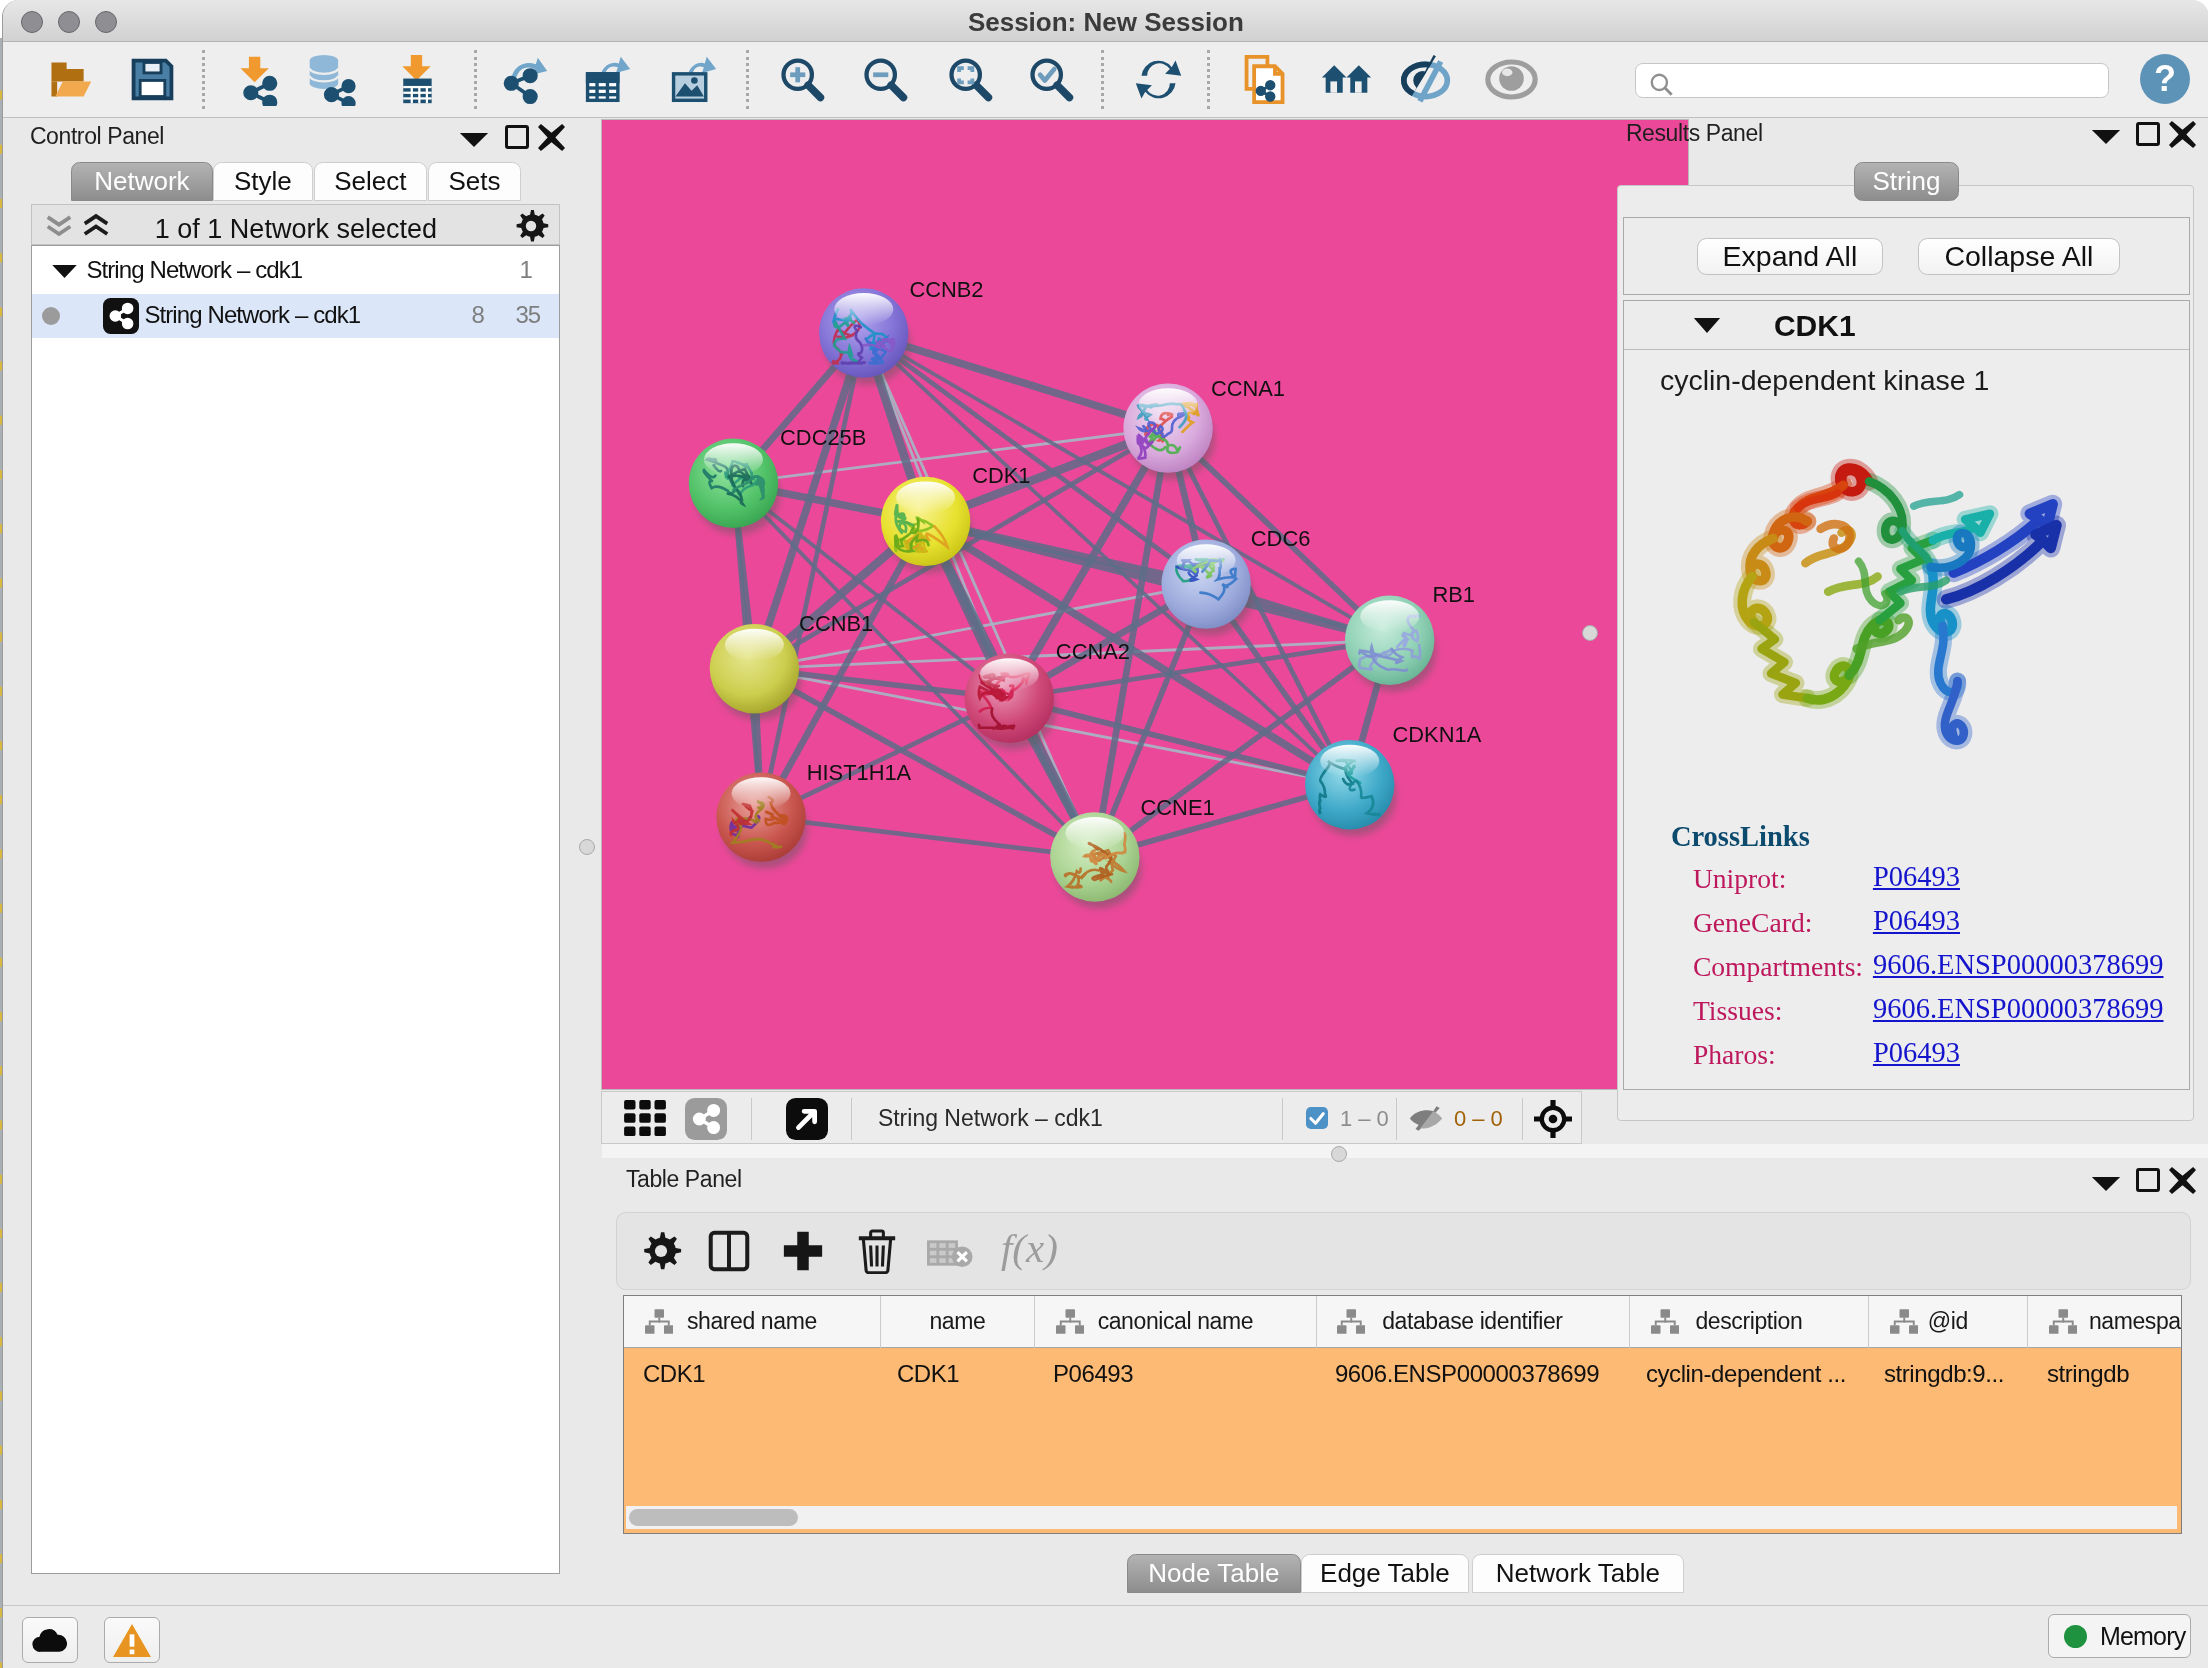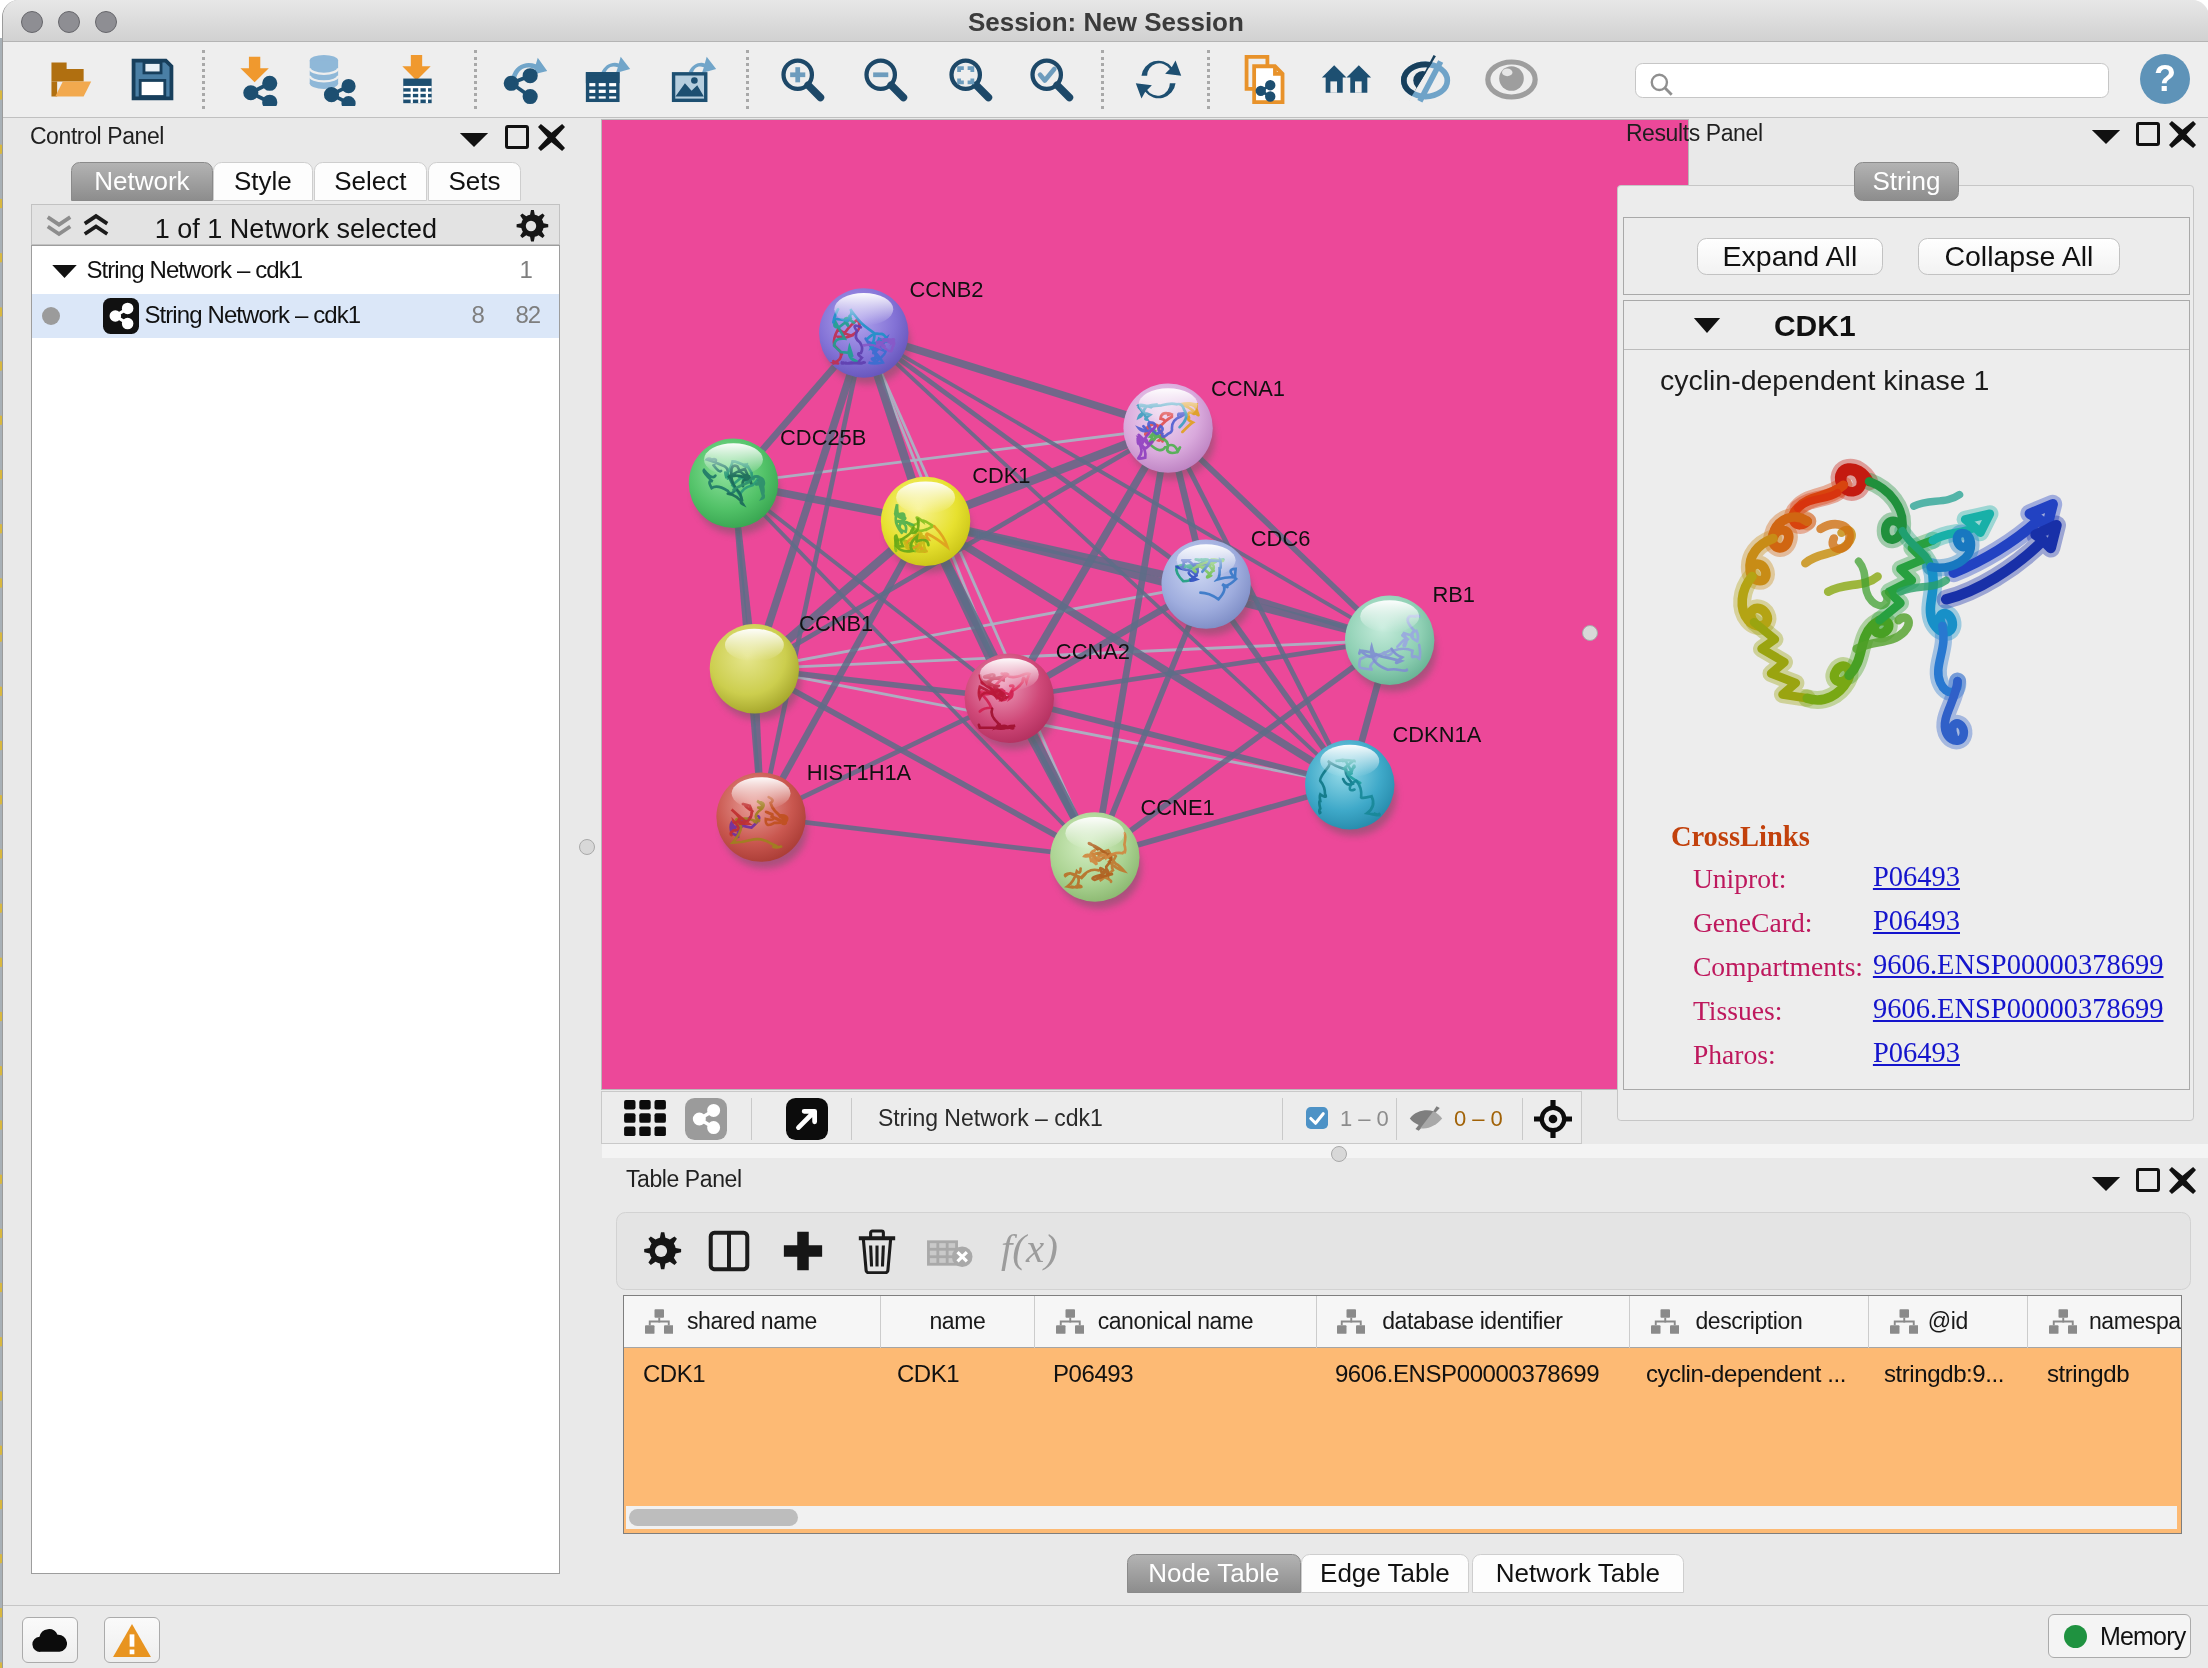--- a/index.html
+++ b/index.html
@@ -293,21 +293,21 @@
         <g stroke="#fff" stroke-width="3.4" fill="#fff">
           <line x1="13" y1="19" x2="26" y2="11"></line>
               <line x1="13" y1="19" x2="26" y2="27"></line>
           <circle cx="13" cy="19" r="4.4"></circle>
               <circle cx="26" cy="11" r="4.4"></circle>
               <circle cx="26" cy="27" r="4.4"></circle>
         </g>
       </svg>
       <span class="abs" style="left:112px;top:6.7px;">String Network – cdk1</span>
       <span class="abs" style="left:439px;top:6.7px;color:#7e7e7e;">8</span>
-      <span class="abs" style="left:483px;top:6.7px;color:#7e7e7e;">82</span>
+      <span class="abs" style="left:483px;top:6.7px;color:#7e7e7e;">35</span>
     </div>
   </div>
   <div class="handle" style="left:576px;top:839px;"></div>
   <div id="netview">
 <svg class="abs" style="left:0;top:0;" width="981" height="971" viewBox="0 0 1031 1021">
 <defs>
 <linearGradient id="gloss" x1="0" y1="0" x2="0" y2="1">
               <stop offset="0" stop-color="#ffffff" stop-opacity="0.97"></stop>
               <stop offset="0.85" stop-color="#ffffff" stop-opacity="0.12"></stop>
               <stop offset="1" stop-color="#ffffff" stop-opacity="0"></stop>
@@ -653,21 +653,21 @@
         <path d="M88 62 C102 50 118 54 130 46" stroke="#d8340e" stroke-width="8"></path>
         <path d="M96 120 C110 108 128 112 140 100 C150 90 142 80 134 88" stroke="#c89014" stroke-width="9" opacity="0.85"></path>
         <path d="M120 150 C138 140 158 146 172 134" stroke="#88a810" stroke-width="9" opacity="0.8"></path>
         <path d="M150 210 C168 200 186 206 200 192 C210 182 202 172 194 180" stroke="#50a028" stroke-width="9" opacity="0.8"></path>
         <path d="M196 150 C214 142 230 148 244 138" stroke="#28a068" stroke-width="8" opacity="0.8"></path>
         <path d="M210 60 C226 52 244 58 258 48" stroke="#20a090" stroke-width="8" opacity="0.75"></path>
         <path d="M112 84 C128 74 146 80 142 96 C138 110 120 106 126 94" stroke="#d07012" stroke-width="9" opacity="0.8"></path>
         <path d="M152 118 C164 132 154 148 166 160 C176 170 186 162 180 152" stroke="#40a030" stroke-width="8" opacity="0.75"></path>
       </g>
     </svg>
-    <div class="abs serif" style="left:47px;top:520px;font-size:28.5px;font-weight:bold;color:#c2410c;">CrossLinks</div>
+    <div class="abs serif" style="left:47px;top:520px;font-size:28.5px;font-weight:bold;color:#0c4a6e;">CrossLinks</div>
     <div class="abs serif" style="left:69px;top:556px;font-size:27.6px;color:#be185d;line-height:44px;">
       Uniprot:<br>GeneCard:<br>Compartments:<br>Tissues:<br>Pharos:
     </div>
     <div class="abs serif" style="left:249px;top:554px;font-size:28.5px;line-height:44px;">
       <span class="xlink">P06493</span><br><span class="xlink">P06493</span><br><span class="xlink">9606.ENSP00000378699</span><br><span class="xlink">9606.ENSP00000378699</span><br><span class="xlink">P06493</span>
     </div>
   </div>
   <div class="abs ptitle" style="left:623px;top:1166px;">Table Panel</div>
   <svg class="abs" style="left:2087px;top:1174px;" width="32" height="19" viewBox="0 0 34 20">
         <path d="M2 3 L32 3 L17 18 Z" fill="#111"></path>

